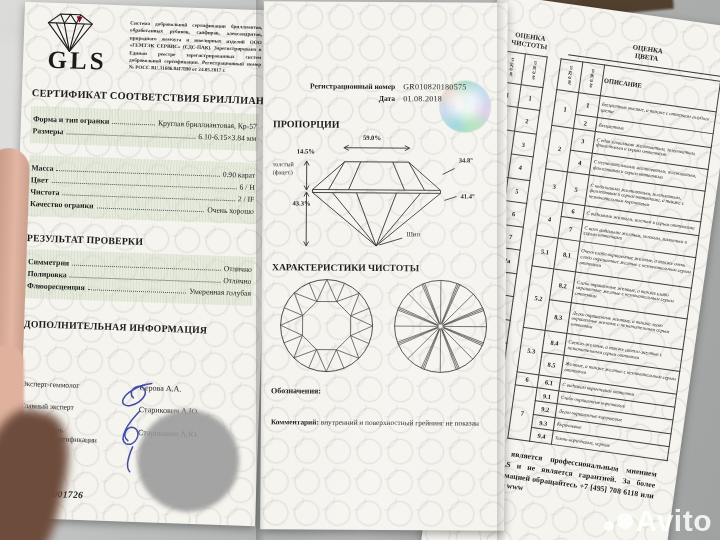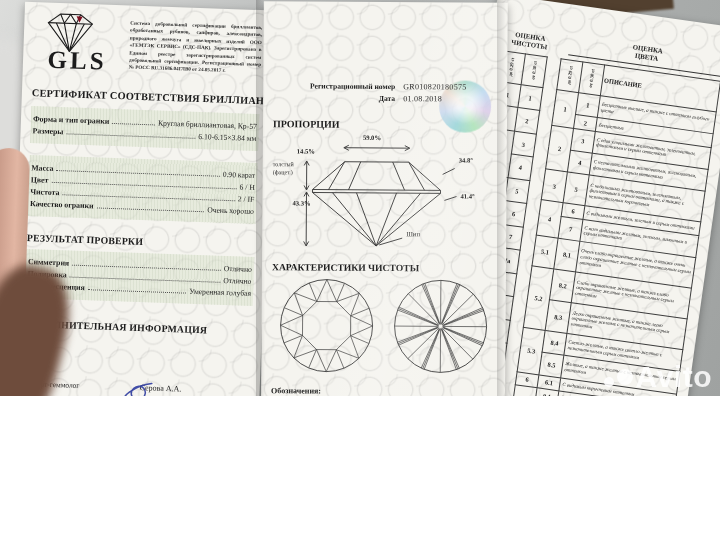--- a/index.html
+++ b/index.html
@@ -1,16 +1,16 @@
 <!DOCTYPE html>
 <html><head>
 <meta charset="utf-8">
 <style>
   html,body{margin:0;padding:0;}
-  .stage{position:relative;width:720px;height:396px;overflow:hidden;
+  .stage{position:relative;width:720px;height:540px;overflow:hidden;
     background:linear-gradient(115deg,#dcdddb 0%,#c2c4c3 28%,#adb0af 62%,#9fa2a1 100%);
     font-family:"Liberation Serif","DejaVu Serif",serif;color:#1c1c1c;}
   
   .bg-light-blob{position:absolute;left:-28px;top:38px;width:64px;height:195px;background:#dddddb;border-radius:45%;filter:blur(6px);}
   .bg-dark-top{position:absolute;left:508px;top:-12px;width:165px;height:28px;background:#52402f;transform:rotate(-5deg);filter:blur(1px);}
   .finger1{position:absolute;left:-16px;top:148px;width:42px;height:245px;border-radius:22px;
     background:linear-gradient(90deg,#b98a79,#e2b6a3 70%,#caa08d);transform:rotate(2deg);z-index:6;filter:blur(.6px);}
   .finger2{position:absolute;left:-12px;top:345px;width:36px;height:95px;border-radius:18px;background:#e0b29e;z-index:6;filter:blur(1px);}
   .shadow-blob{position:absolute;left:-22px;bottom:-34px;width:84px;height:165px;border-radius:40%;background:#6e4c3c;filter:blur(5px);transform:rotate(14deg);z-index:6;}
   .glare{position:absolute;inset:0;z-index:7;pointer-events:none;

